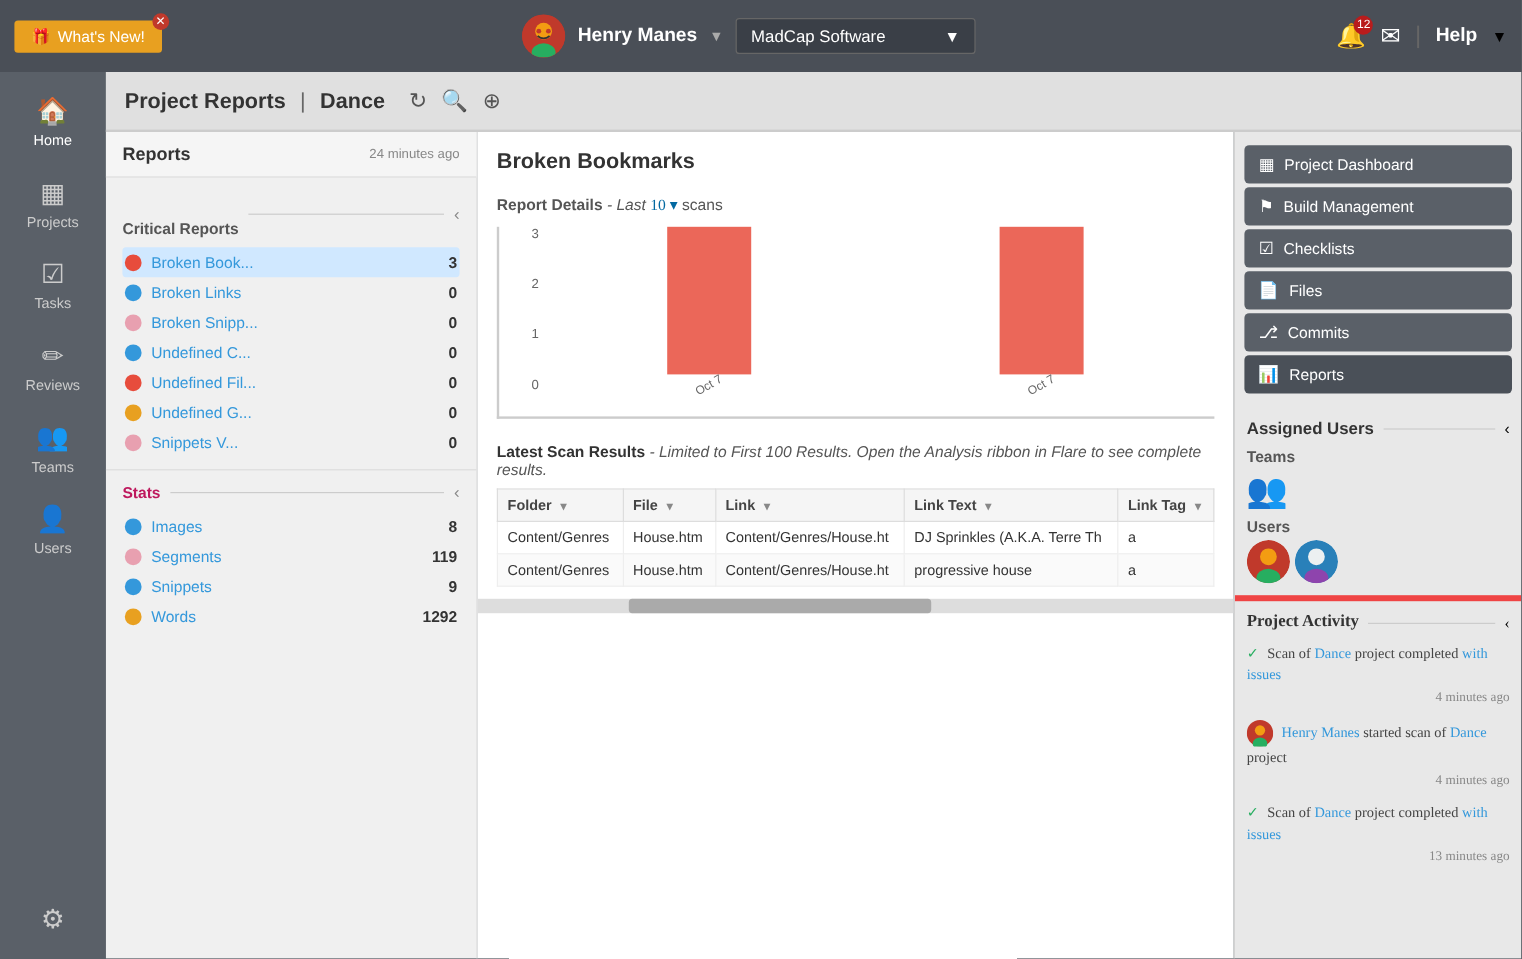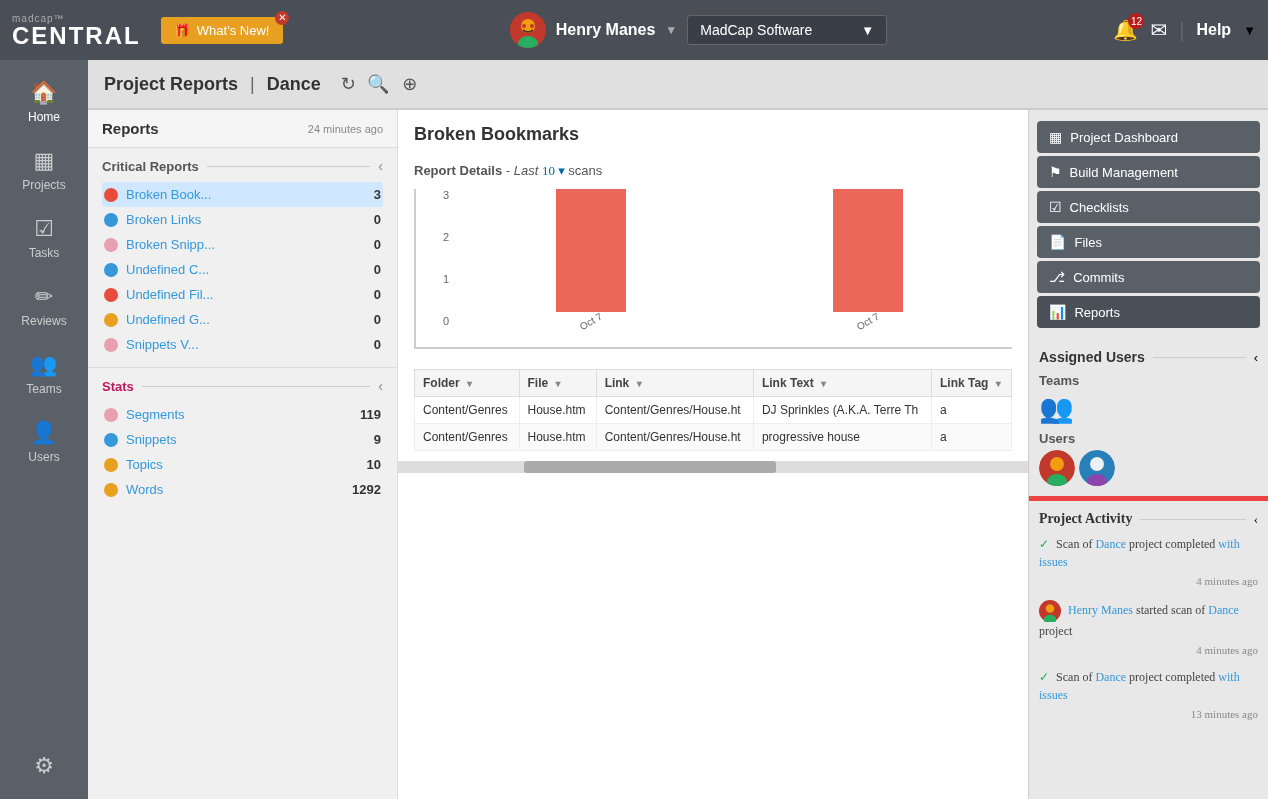--- a/index.html
+++ b/index.html
@@ -84,21 +84,21 @@
     
     #reports-header {
       display: flex; align-items: center; justify-content: space-between;
       padding: 10px 14px; border-bottom: 1px solid #ddd; background: #f5f5f5;
     }
     #reports-title { font-size: 15px; font-weight: bold; color: #333; }
     #reports-time { font-size: 11px; color: #888; }
 
     #critical-section { padding: 10px 14px; }
     #critical-header { display: flex; align-items: center; justify-content: space-between; margin-bottom: 8px; }
-    #critical-title { font-size: 13px; font-weight: bold; color: #555; }
+    #critical-title { font-size: 13px; font-weight: bold; color: #555; margin-top: 25px; }
     .section-divider { flex: 1; height: 1px; background: #ccc; margin: 0 8px; }
     .collapse-btn { cursor: pointer; color: #888; font-size: 14px; }
 
     .report-item {
       display: flex; align-items: center; gap: 8px; padding: 5px 2px;
       cursor: pointer; border-radius: 3px;
     }
     .report-item.active { background: #d0e8ff; }
     .report-dot { width: 14px; height: 14px; border-radius: 50%; flex-shrink: 0; }
     .report-dot.red { background: #e74c3c; }
@@ -171,24 +171,20 @@
     #content-wrapper { display: flex; flex: 1; overflow: hidden; }
     #panel-main { flex: 1; background: white; overflow-y: auto; }
 
     .scrollbar-bottom { height: 12px; background: #ddd; position: relative; }
     .scrollbar-thumb { height: 12px; width: 40%; background: #aaa; border-radius: 3px; position: absolute; left: 20%; }
   </style>
 </head>
 <body>
 
 <div id="header">
-  <div id="logo-area">
-    <span id="logo-top">madcap™</span>
-    <span id="logo-main">CENTRAL</span>
-  </div>
 
   <div id="whats-new-banner">
     <span>🎁</span>
     <span>What's New!</span>
     <div class="close-x">✕</div>
   </div>
 
   <div id="header-center">
     <div id="user-avatar">
       <svg viewBox="0 0 36 36" xmlns="http://www.w3.org/2000/svg">
@@ -324,34 +320,34 @@
         </div>
 
         <div id="stats-section">
           <div id="stats-header">
             <span id="stats-title">Stats</span>
             <div class="section-divider"></div>
             <span class="collapse-btn">‹</span>
           </div>
           <div id="stats-items-list">
 
+          <div class="report-item">
+    <div class="report-dot blue"></div>
+    <span class="report-item-name">Images</span>
+    <span class="report-count">8</span>
+  </div>
               <div class="report-item">
     <div class="report-dot pink"></div>
     <span class="report-item-name">Segments</span>
     <span class="report-count">119</span>
   </div>
               <div class="report-item">
     <div class="report-dot blue"></div>
     <span class="report-item-name">Snippets</span>
     <span class="report-count">9</span>
-  </div>
-              <div class="report-item">
-    <div class="report-dot orange"></div>
-    <span class="report-item-name">Topics</span>
-    <span class="report-count">10</span>
   </div>
               <div class="report-item">
     <div class="report-dot orange"></div>
     <span class="report-item-name">Words</span>
     <span class="report-count">1292</span>
   </div>
             </div>
         </div>
       </div>
 
@@ -381,20 +377,24 @@
               </div>
               <div style="flex:1; display:flex; flex-direction:column; align-items:center; justify-content:flex-end; height:100%;">
                 <div style="width:70px; height:100%; background:#e74c3c; opacity:0.85;"></div>
                 <div style="font-size:10px; color:#666; transform:rotate(-30deg); margin-top:4px; white-space:nowrap;">Oct 7</div>
               </div>
             </div>
           </div>
         </div>
 
         <div id="latest-scan">
+          <div id="latest-scan-title">
+            <strong>Latest Scan Results</strong>
+            <span class="italic"> - Limited to First 100 Results. Open the Analysis ribbon in Flare to see complete results.</span>
+          </div>
           <table id="results-table">
             <thead>
               <tr>
                 <th>Folder <span class="th-sort">▾</span></th>
                 <th>File <span class="th-sort">▾</span></th>
                 <th>Link <span class="th-sort">▾</span></th>
                 <th>Link Text <span class="th-sort">▾</span></th>
                 <th>Link Tag <span class="th-sort">▾</span></th>
               </tr>
             </thead>

